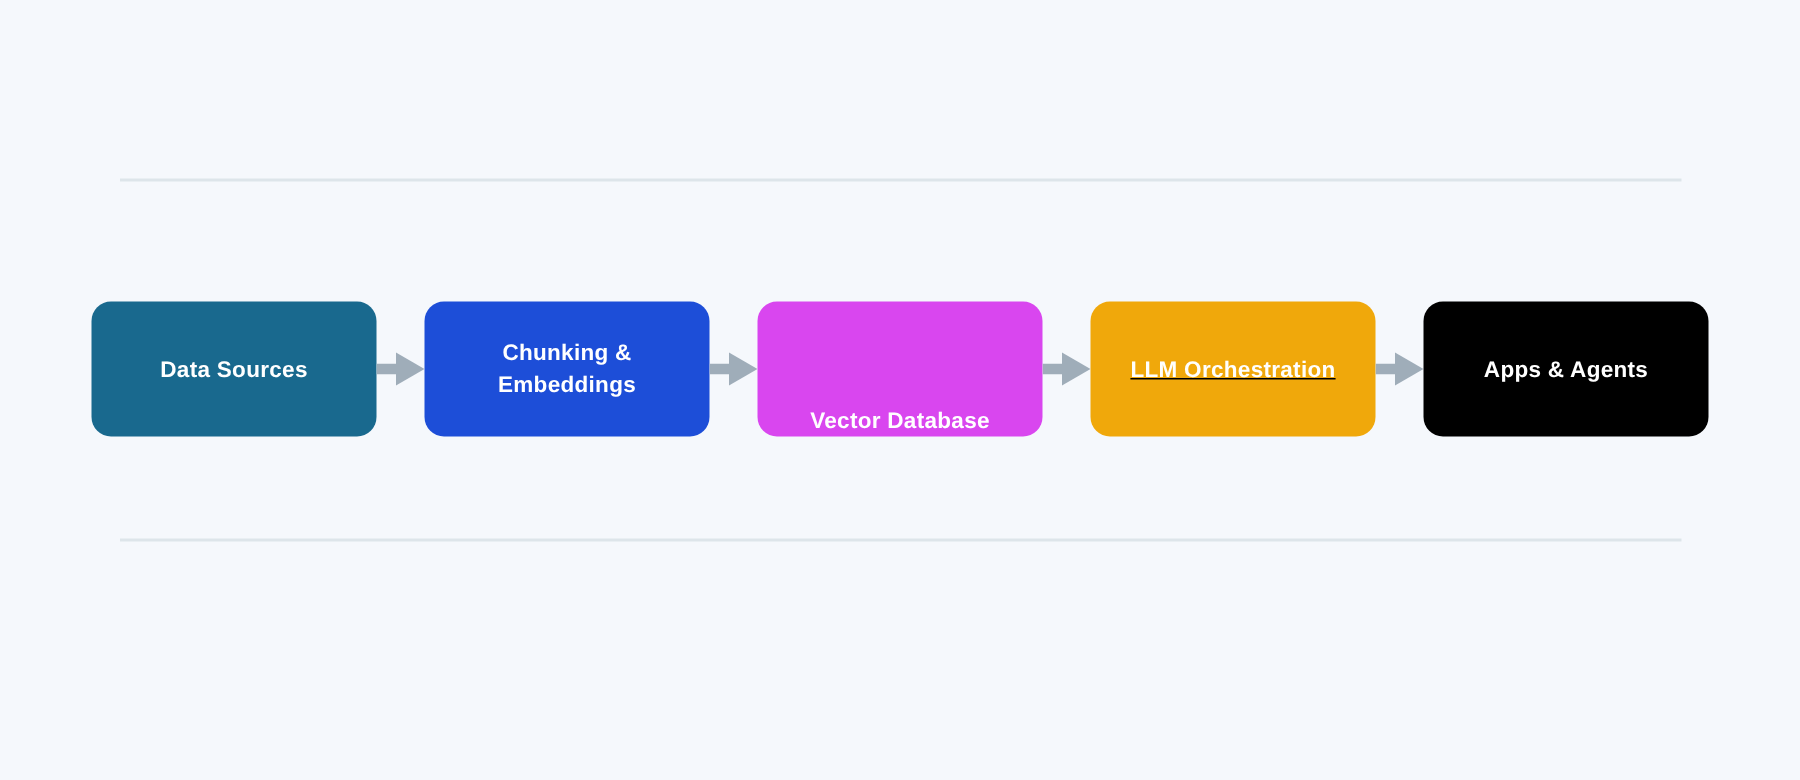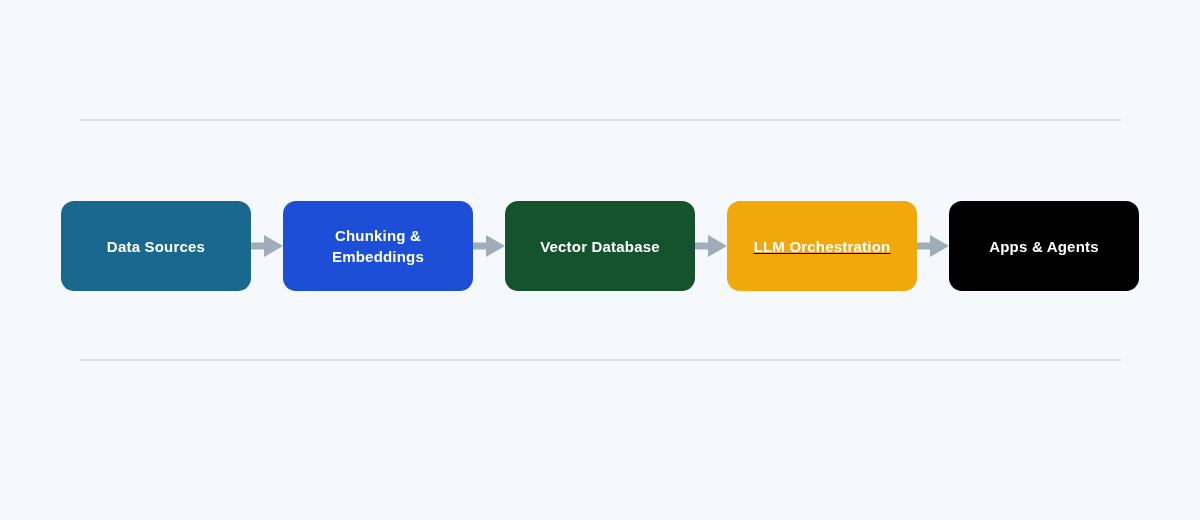--- a/index.html
+++ b/index.html
@@ -84,21 +84,21 @@
 
     <span class="arrow">
       <svg width="32" height="24" viewBox="0 0 32 24" aria-hidden="true">
         <g fill="#9fadb9" style="fill: rgb(159, 173, 185);">
           <rect x="0" y="8.5" width="13" height="7"></rect>
           <polygon points="13,1 32,12 13,23"></polygon>
         </g>
       </svg>
     </span>
 
-    <div class="node" style="background-color: #14532d;">
+    <div class="node" style="background-color: #d946ef; align-items: flex-end;">
       <span class="node-label">Vector Database</span>
     </div>
 
     <span class="arrow">
       <svg width="32" height="24" viewBox="0 0 32 24" aria-hidden="true">
         <g fill="#9fadb9" style="fill: rgb(159, 173, 185);">
           <rect x="0" y="8.5" width="13" height="7"></rect>
           <polygon points="13,1 32,12 13,23"></polygon>
         </g>
       </svg>

